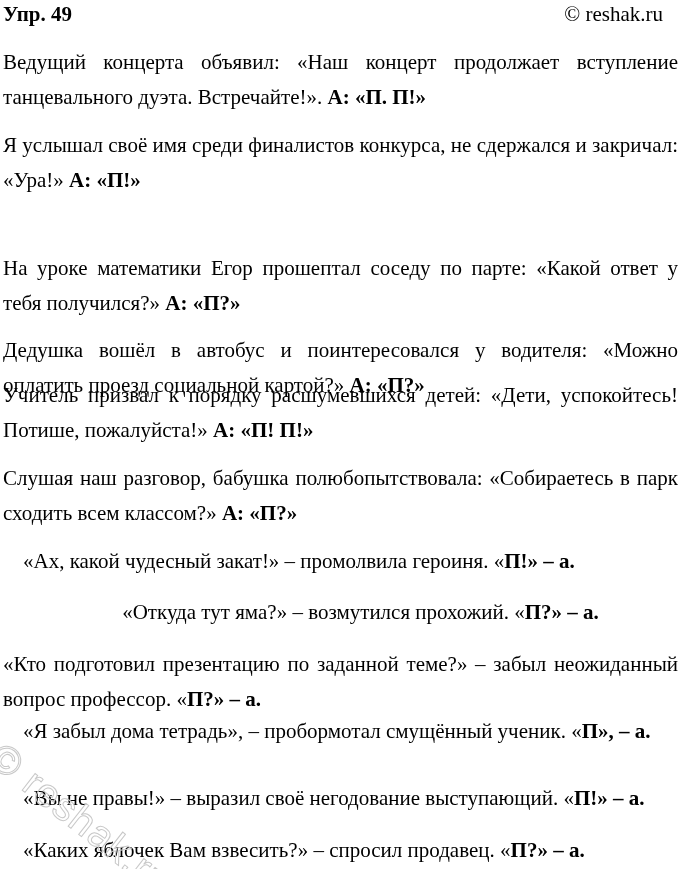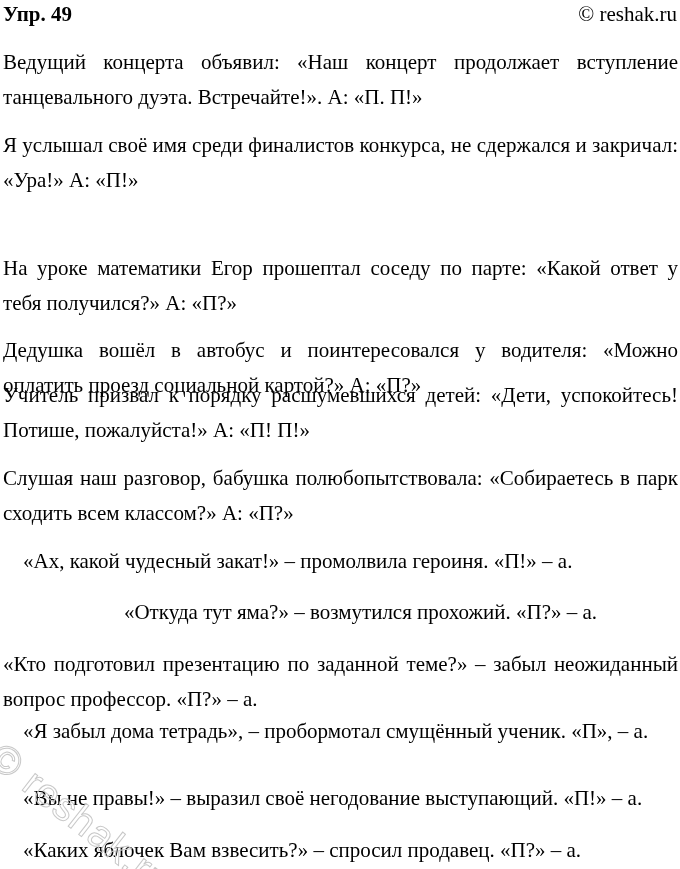--- a/index.html
+++ b/index.html
@@ -11,21 +11,21 @@
       width: 680px;
       height: 869px;
       position: relative;
       overflow: hidden;
       font-family: "Liberation Serif", "DejaVu Serif", serif;
       color: #000000;
     }
     .header {
       position: absolute;
       left: 3px;
-      right: 3px;
+      right: 17px;
       top: 0px;
       height: 28px;
       display: flex;
       justify-content: space-between;
       align-items: flex-start;
       font-size: 21px;
       line-height: 28px;
     }
     .title {
       font-weight: bold;
@@ -43,21 +43,21 @@
       margin: 0;
     }
     .para.last-left {
       text-align-last: left;
     }
     .para.nojust {
       text-align: left;
       margin-left: 20px;
     }
     .answer {
-      font-weight: normal;
+      font-weight: bold;
     }
     .watermark {
       position: absolute;
       left: -8px;
       top: 742px;
       width: 230px;
       height: 110px;
       pointer-events: none;
       transform: rotate(38deg);
       transform-origin: 20px 20px;

